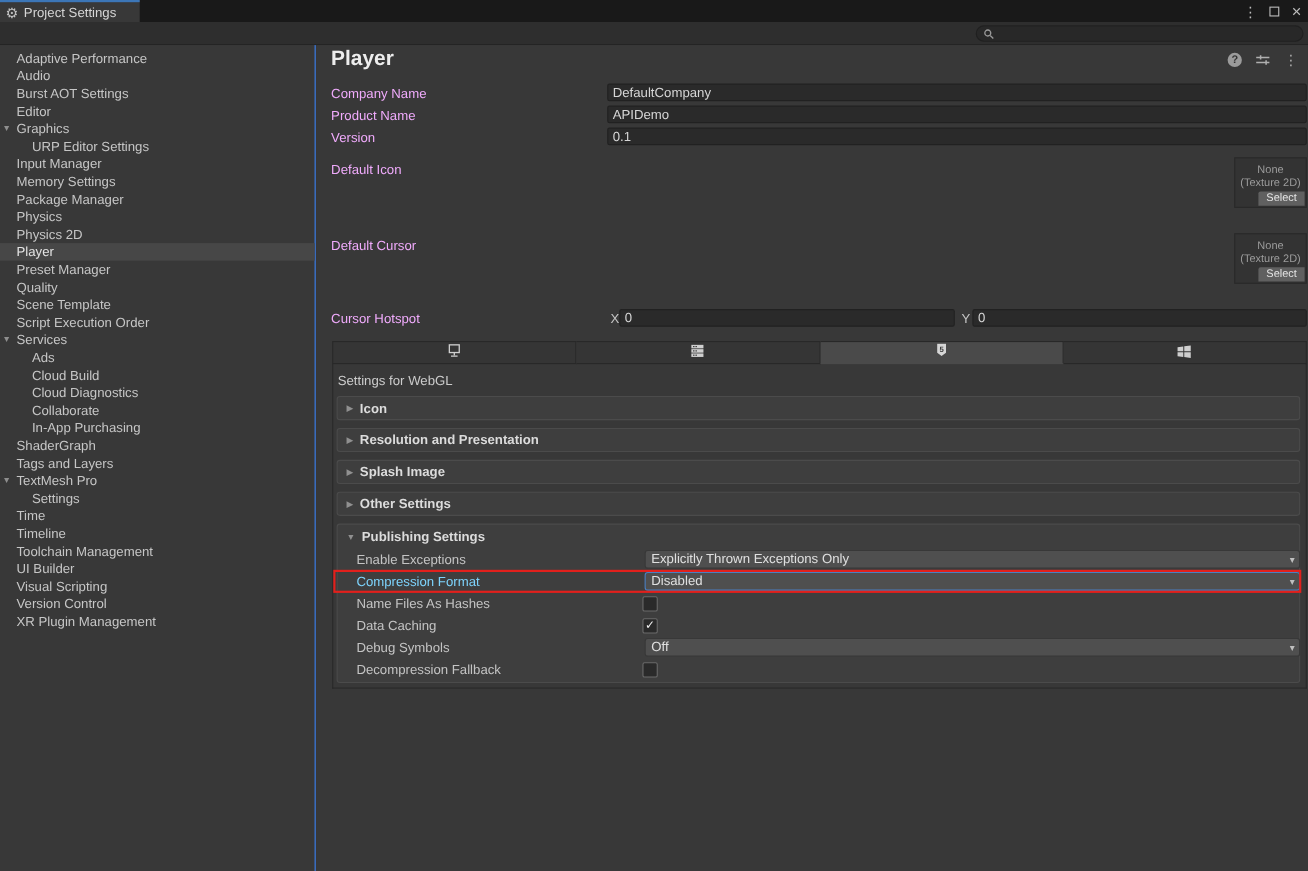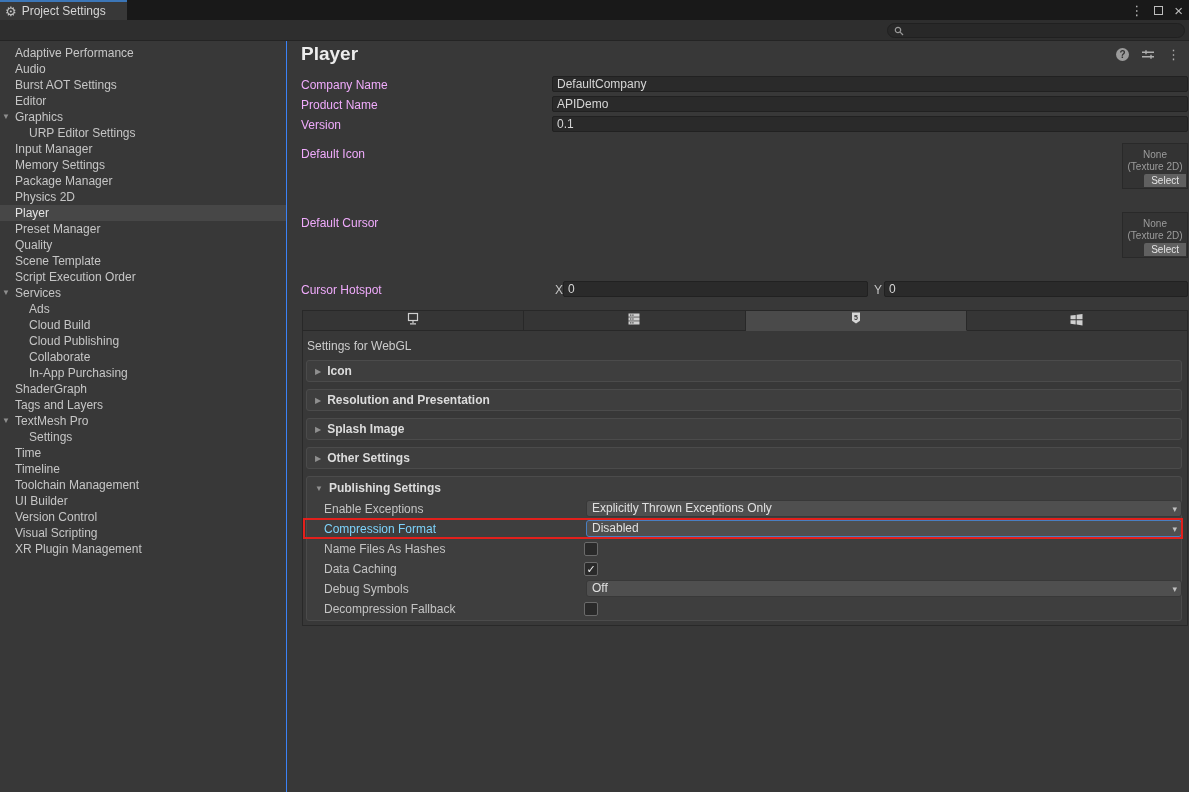--- a/index.html
+++ b/index.html
@@ -102,42 +102,43 @@
 <div class="sidebar">
     <div class="side-item" style="padding-left: 15px;"><span>Adaptive Performance</span></div>
     <div class="side-item" style="padding-left: 15px;"><span>Audio</span></div>
     <div class="side-item" style="padding-left: 15px;"><span>Burst AOT Settings</span></div>
     <div class="side-item" style="padding-left: 15px;"><span>Editor</span></div>
     <div class="side-item" style="padding-left: 15px;"><span class="fold" style="left: 2px;">▼</span><span>Graphics</span></div>
     <div class="side-item" style="padding-left: 29px;"><span>URP Editor Settings</span></div>
     <div class="side-item" style="padding-left: 15px;"><span>Input Manager</span></div>
     <div class="side-item" style="padding-left: 15px;"><span>Memory Settings</span></div>
     <div class="side-item" style="padding-left: 15px;"><span>Package Manager</span></div>
+    <div class="side-item" style="padding-left: 15px;"><span>Physics</span></div>
     <div class="side-item" style="padding-left: 15px;"><span>Physics 2D</span></div>
     <div class="side-item selected" style="padding-left: 15px;"><span>Player</span></div>
     <div class="side-item" style="padding-left: 15px;"><span>Preset Manager</span></div>
     <div class="side-item" style="padding-left: 15px;"><span>Quality</span></div>
     <div class="side-item" style="padding-left: 15px;"><span>Scene Template</span></div>
     <div class="side-item" style="padding-left: 15px;"><span>Script Execution Order</span></div>
     <div class="side-item" style="padding-left: 15px;"><span class="fold" style="left: 2px;">▼</span><span>Services</span></div>
     <div class="side-item" style="padding-left: 29px;"><span>Ads</span></div>
     <div class="side-item" style="padding-left: 29px;"><span>Cloud Build</span></div>
-    <div class="side-item" style="padding-left: 29px;"><span>Cloud Publishing</span></div>
+    <div class="side-item" style="padding-left: 29px;"><span>Cloud Diagnostics</span></div>
     <div class="side-item" style="padding-left: 29px;"><span>Collaborate</span></div>
     <div class="side-item" style="padding-left: 29px;"><span>In-App Purchasing</span></div>
     <div class="side-item" style="padding-left: 15px;"><span>ShaderGraph</span></div>
     <div class="side-item" style="padding-left: 15px;"><span>Tags and Layers</span></div>
     <div class="side-item" style="padding-left: 15px;"><span class="fold" style="left: 2px;">▼</span><span>TextMesh Pro</span></div>
     <div class="side-item" style="padding-left: 29px;"><span>Settings</span></div>
     <div class="side-item" style="padding-left: 15px;"><span>Time</span></div>
     <div class="side-item" style="padding-left: 15px;"><span>Timeline</span></div>
     <div class="side-item" style="padding-left: 15px;"><span>Toolchain Management</span></div>
     <div class="side-item" style="padding-left: 15px;"><span>UI Builder</span></div>
+    <div class="side-item" style="padding-left: 15px;"><span>Visual Scripting</span></div>
     <div class="side-item" style="padding-left: 15px;"><span>Version Control</span></div>
-    <div class="side-item" style="padding-left: 15px;"><span>Visual Scripting</span></div>
     <div class="side-item" style="padding-left: 15px;"><span>XR Plugin Management</span></div>
   </div>
 
 <div class="main">
   <div class="page-title">Player</div>
 
   <div class="hdr-icons">
     <span class="help-icon">?</span>
     <svg width="14" height="13" viewBox="0 0 14 13">
       <path d="M1 4.2h12 M1 8.8h12 M5 2.2v4 M10 6.8v4" stroke="#AFAFAF" stroke-width="1.4" fill="none"></path>

